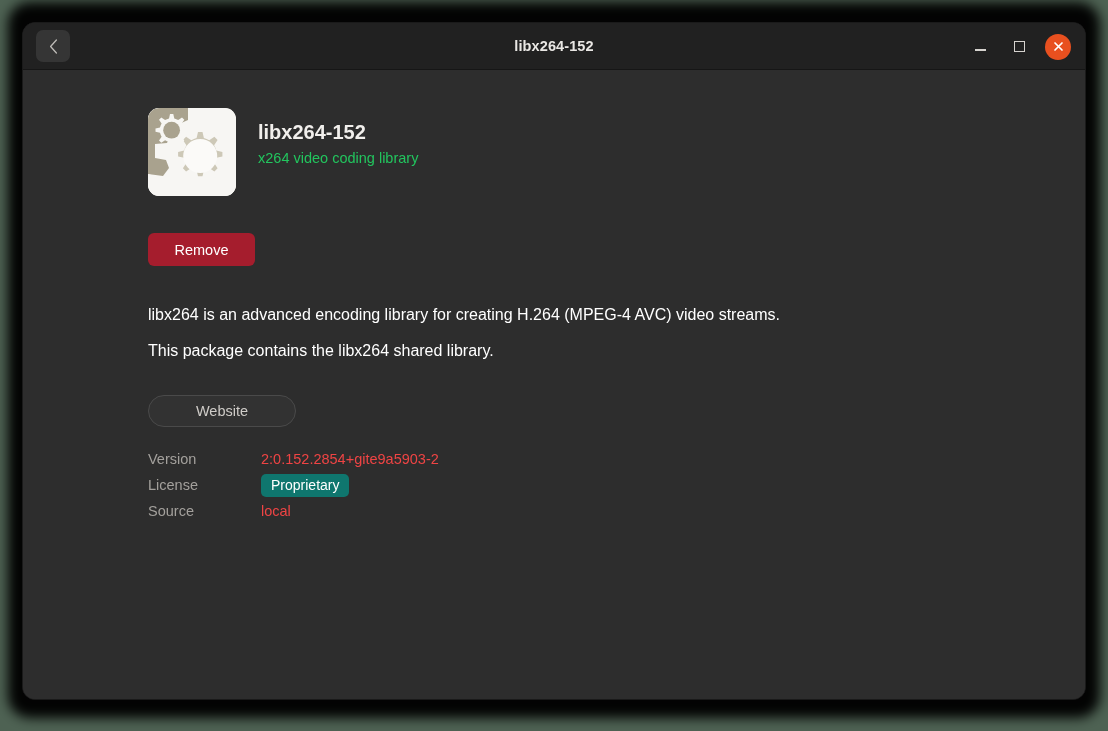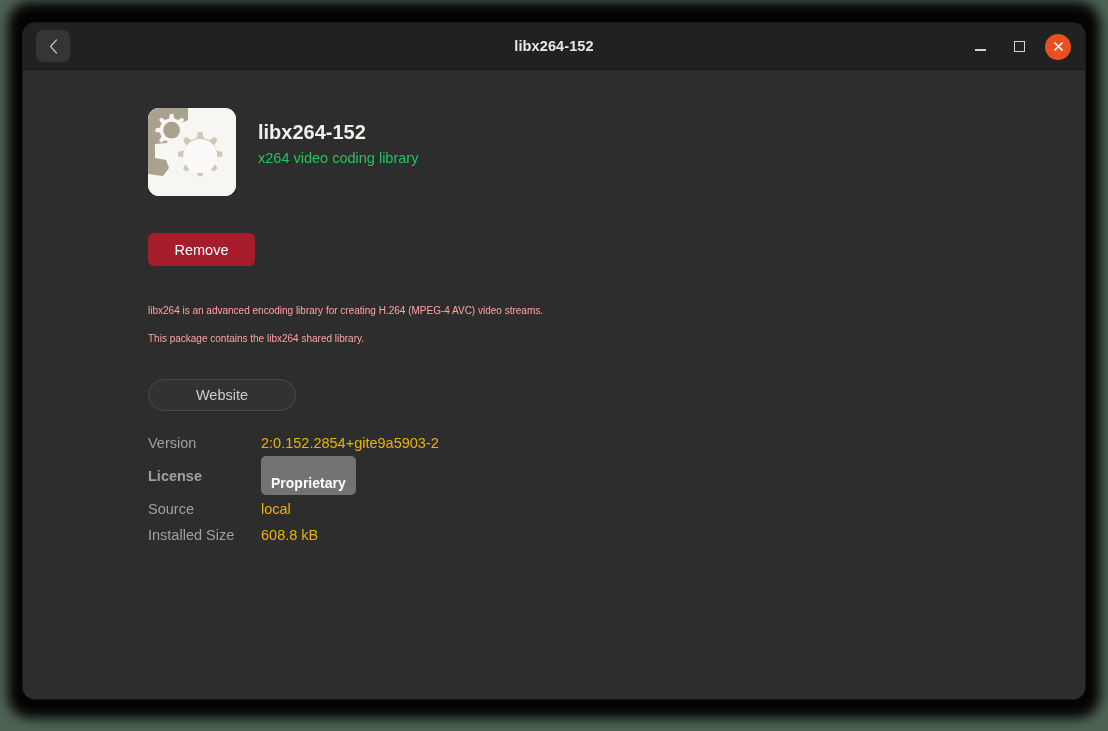--- a/index.html
+++ b/index.html
@@ -187,22 +187,22 @@
     cursor: pointer;
     display: flex;
     align-items: center;
     justify-content: center;
   }
 
   
   #description { margin-top: 38px; }
 
   .desc-p {
-    font-size: 10px;
-    color: #fca5a5;
+    font-size: 16px;
+    color: #ffffff;
     line-height: 1.35;
   }
   .desc-p + .desc-p { margin-top: 14px; }
 
   
   #website-button {
     margin-top: 34px;
     width: 148px;
     height: 32px;
     border-radius: 16px;
@@ -237,33 +237,33 @@
     line-height: 26px;
     height: 26px;
   }
 
   .detail-label {
     color: #a3a09c;
     width: 113px;
     padding-right: 10px !important;
   }
 
-  .detail-value { color: #eab308; }
+  .detail-value { color: #ef4444; }
 
   .badge {
     display: inline-block;
-    background: #737373;
+    background: #0f766e;
     color: #ffffff;
     font-size: 14px;
-    padding: 19px 10px 4px 10px;
+    padding: 3px 10px 4px 10px;
     border-radius: 5px;
     line-height: 1.15;
   }
 
-  .row-badge td { height: 31px; line-height: 31px; font-weight: bold; }
+  .row-badge td { height: 31px; line-height: 31px; }
 </style>
 </head>
 <body>
 
 <div id="desktop">
   <div id="shadow"></div>
 
   <div id="window">
 
     <div id="titlebar">
@@ -352,24 +352,20 @@
             <tr class="row-badge">
               <td class="detail-label">License</td>
               <td>
                 <span class="badge">Proprietary</span>
               </td>
             </tr>
             <tr>
               <td class="detail-label">Source</td>
               <td class="detail-value">local</td>
             </tr>
-            <tr>
-              <td class="detail-label">Installed Size</td>
-              <td class="detail-value">608.8 kB</td>
-            </tr>
           </tbody>
         </table>
 
       </div>
     </div>
 
   </div>
 </div>
 
 </body></html>

